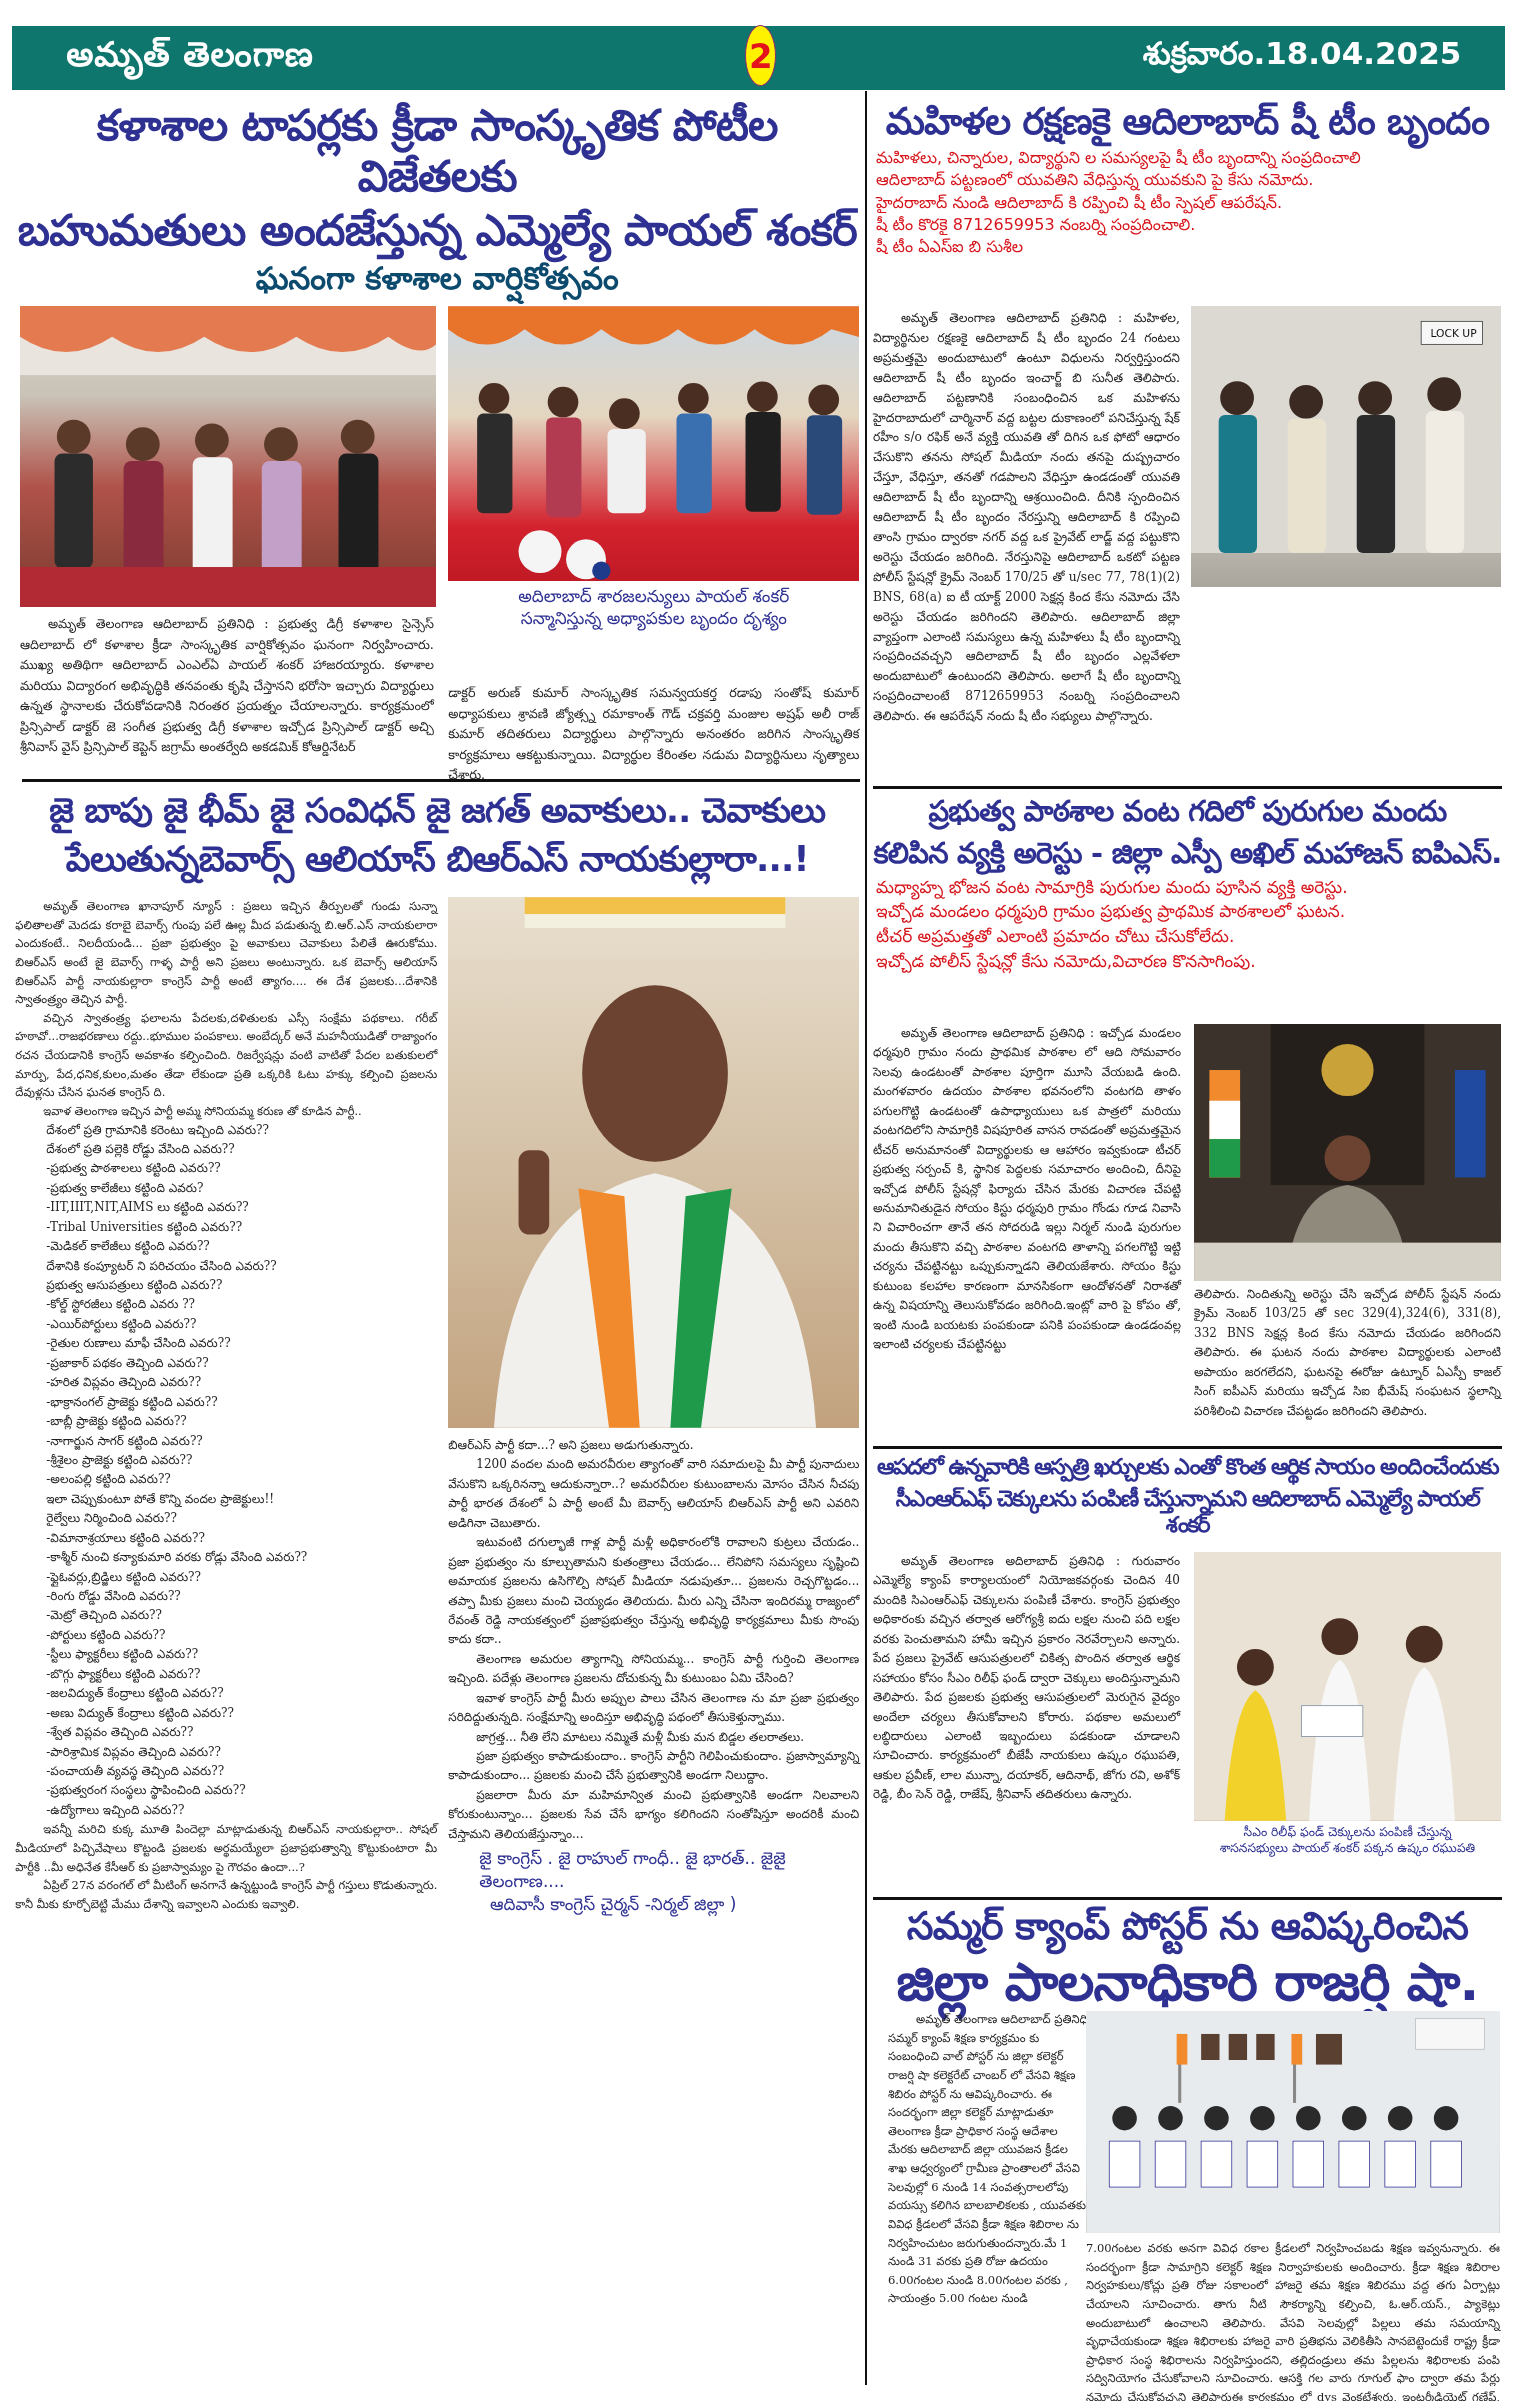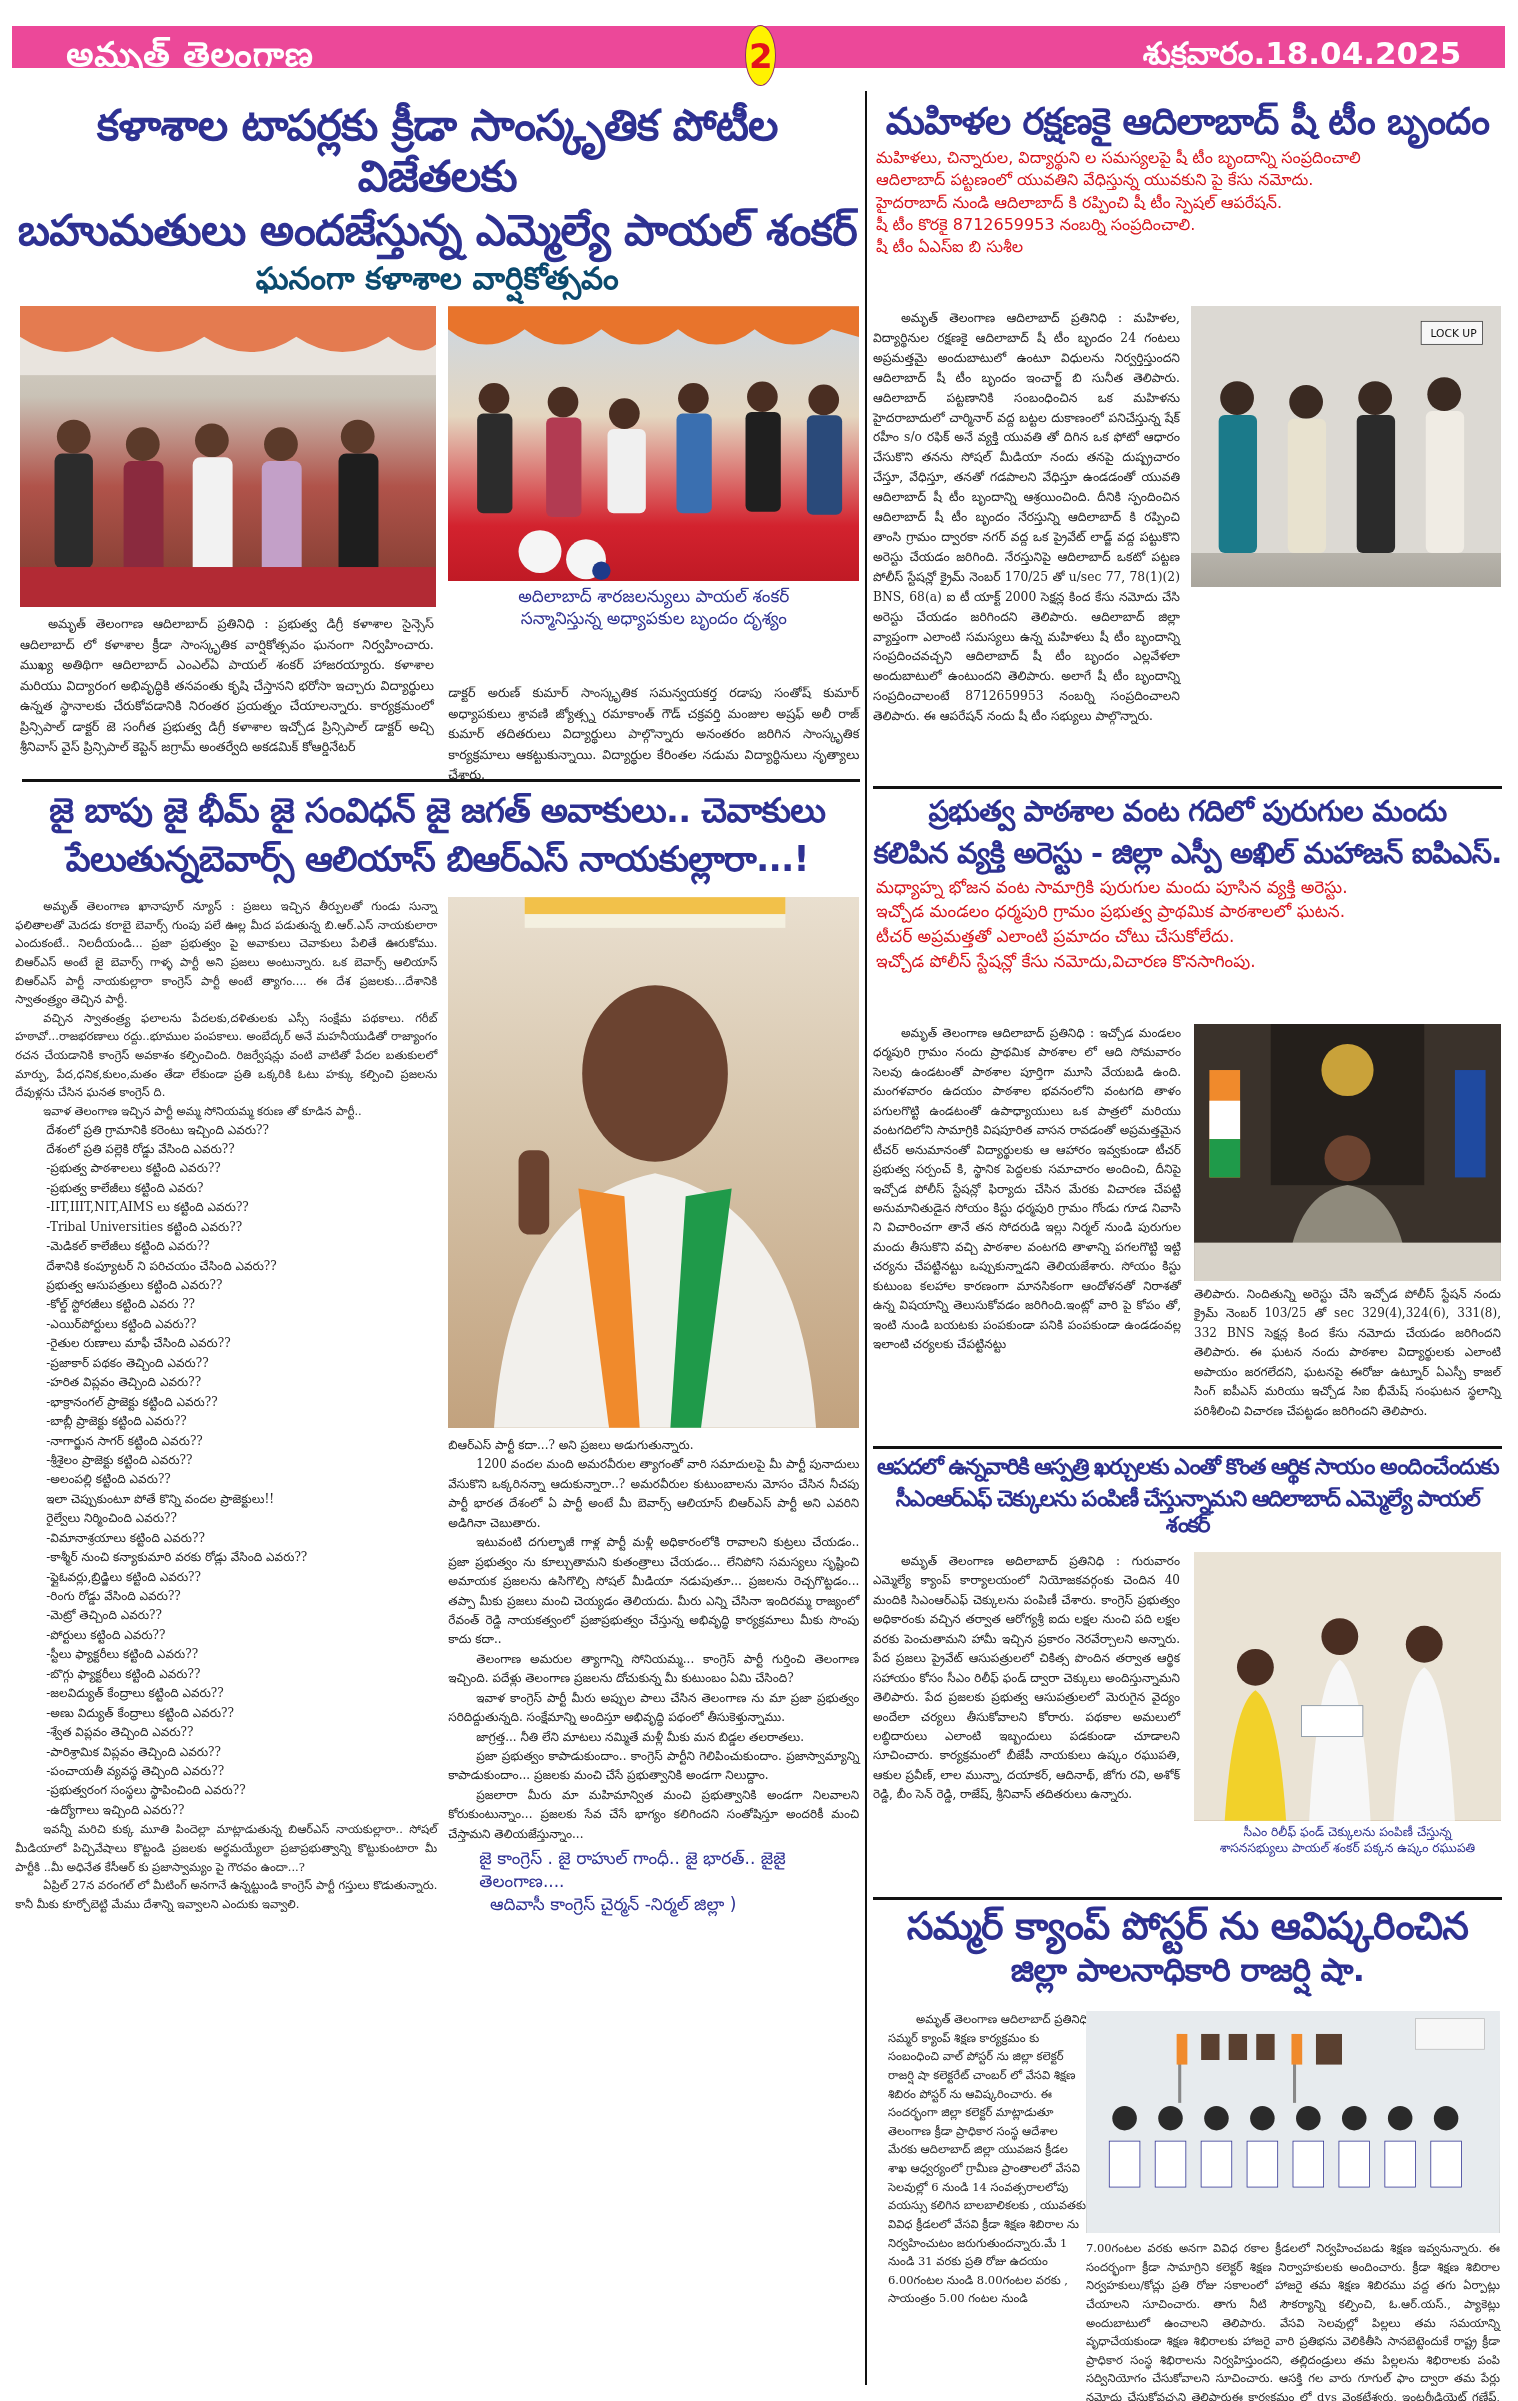--- a/index.html
+++ b/index.html
@@ -1,19 +1,19 @@
 <!DOCTYPE html>
 <html style="font-size:12.3px"><head>
 <meta charset="utf-8">
 <style>
   * { box-sizing: border-box; margin: 0; padding: 0; }
   html, body { width: 1518px; height: 2401px; background: #ffffff; overflow: hidden; }
   body { font-family: "DejaVu Sans", sans-serif; color: #222; position: relative; }
 
-  .masthead { position: absolute; left: 12.3px; top: 26px; width: 1493px; height: 42px; background: #ec4899; padding-left: 24px; }
+  .masthead { position: absolute; left: 12.3px; top: 26px; width: 1493px; height: 64px; background: #0f766e; padding-left: 24px; }
   .mast-title { position: absolute; left: 54px; top: 7.7px; color: #fff; font-size: 34px; font-weight: bold; letter-spacing: 0.8px; }
   .mast-page { position: absolute; left: 733px; top: -1.5px; width: 31px; height: 61px; border-radius: 50%; background: #fff200; border: 1.5px solid #8e2a6f; color: #e3141b; font-size: 34px; font-weight: bold; text-align: center; line-height: 60px; }
   .mast-date { position: absolute; right: 44px; top: 9.2px; color: #fff; font-size: 31px; font-weight: bold; }
 
   .col-left { position: absolute; left: 15.3px; width: 844px; }
   .col-right { position: absolute; left: 873px; width: 629px; }
   .vdiv { position: absolute; left: 865px; width: 1.5px; background: #111; }
   .hdiv { position: absolute; height: 3.1px; background: #111; }
 
   .hl { color: #2e3192; font-weight: bold; text-align: center; line-height: 1.18; letter-spacing: -0.8px; }
@@ -260,21 +260,21 @@
   </div>
   <div style="position:absolute;left:321px;top:371px;width:307px;">
     <div class="caption" style="font-size:12.3px">సీఎం రిలీఫ్ ఫండ్ చెక్కులను పంపిణీ చేస్తున్న</div>
     <div class="caption" style="font-size:12.3px">శాసనసభ్యులు పాయల్ శంకర్ పక్కన ఉష్కం రఘుపతి</div>
   </div>
 </section>
 <div class="hdiv" style="left:873px;top:1897px;width:629px;"></div>
 
 <section class="col-right" style="top:1904px;height:491px;">
   <h1 class="hl" style="font-size:38px;">సమ్మర్ క్యాంప్ పోస్టర్ ను ఆవిష్కరించిన</h1>
-  <h1 class="hl" style="font-size:32px;margin-top:3.1px;">జిల్లా పాలనాధికారి రాజర్షి షా.</h1>
+  <h1 class="hl" style="font-size:52px;margin-top:3.1px;">జిల్లా పాలనాధికారి రాజర్షి షా.</h1>
   <div class="body" style="position:absolute;left:15px;top:106px;width:201px;font-size:11.5px;text-align:left;">
     <p>అమృత్ తెలంగాణ ఆదిలాబాద్ ప్రతినిధి సమ్మర్ క్యాంప్ శిక్షణ కార్యక్రమం కు సంబంధించి వాల్ పోస్టర్ ను జిల్లా కలెక్టర్ రాజర్షి షా కలెక్టరేట్ చాంబర్ లో వేసవి శిక్షణ శిబిరం పోస్టర్ ను ఆవిష్కరించారు. ఈ సందర్భంగా జిల్లా కలెక్టర్ మాట్లాడుతూ తెలంగాణ క్రీడా ప్రాధికార సంస్థ ఆదేశాల మేరకు ఆదిలాబాద్ జిల్లా యువజన క్రీడల శాఖ ఆధ్వర్యంలో గ్రామీణ ప్రాంతాలలో వేసవి సెలవుల్లో 6 నుండి 14 సంవత్సరాలలోపు వయస్సు కలిగిన బాలబాలికలకు , యువతకు వివిధ క్రీడలలో వేసవి క్రీడా శిక్షణ శిబిరాల ను నిర్వహించుటం జరుగుతుందన్నారు.మే 1 నుండి 31 వరకు ప్రతి రోజు ఉదయం 6.00గంటల నుండి 8.00గంటల వరకు , సాయంత్రం 5.00 గంటల నుండి</p>
   </div>
   <div class="photo" style="left:213px;top:107px;width:414px;height:222px;background:linear-gradient(180deg,#eaeef0 0%,#d9dde0 60%,#a9a59f 100%);">
     <svg width="414" height="222" viewBox="0 0 540 290">
       <rect x="0" y="0" width="540" height="290" fill="#e7ebee"></rect>
       <rect x="430" y="10" width="90" height="40" fill="#f7f7f7" stroke="#bbb"></rect>
       <rect x="150" y="30" width="24" height="34" fill="#5a4030"></rect>
         <rect x="186" y="30" width="24" height="34" fill="#5a4030"></rect>
         <rect x="222" y="30" width="24" height="34" fill="#5a4030"></rect>

